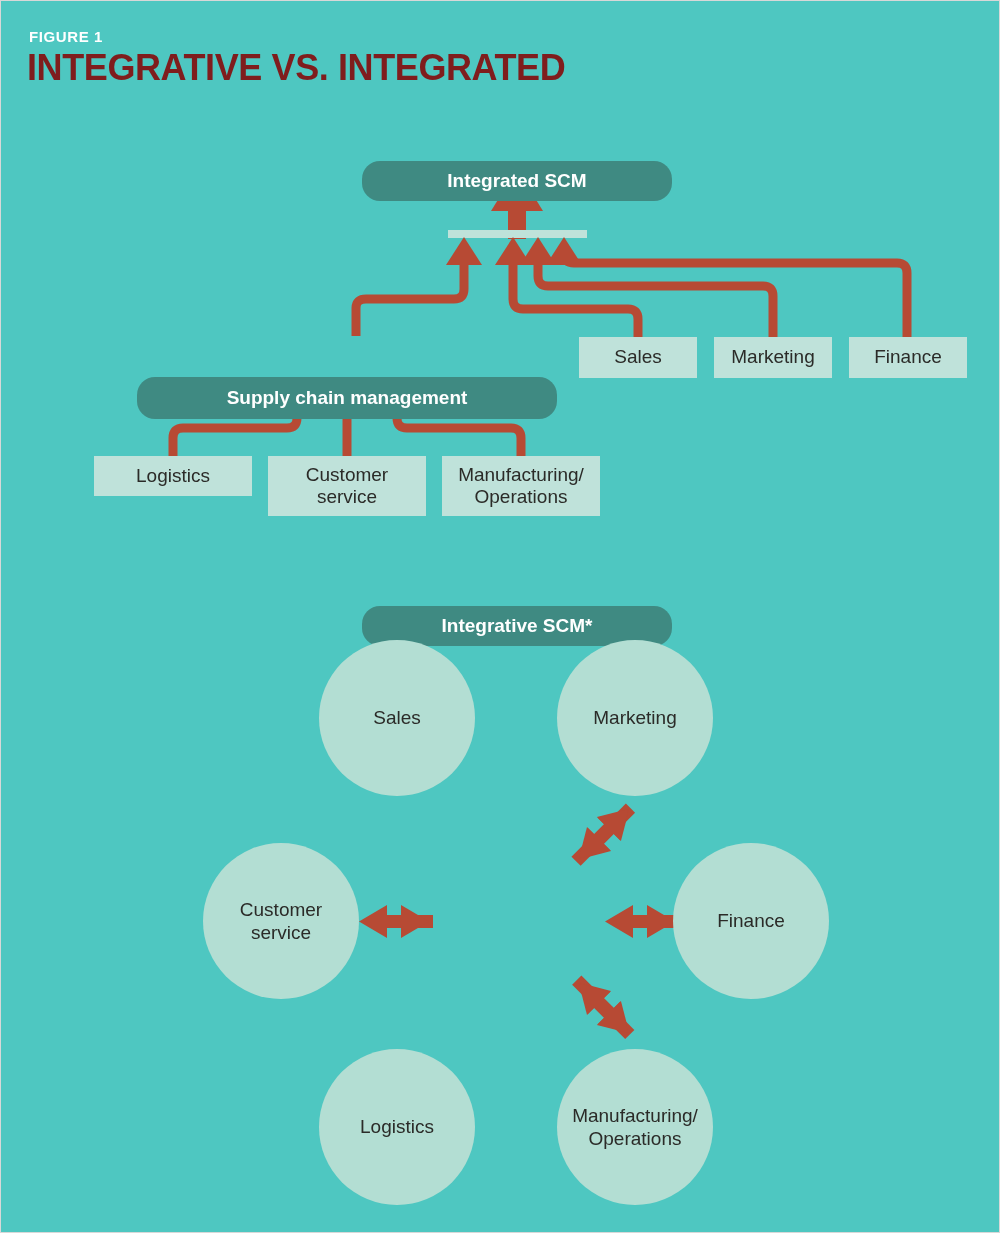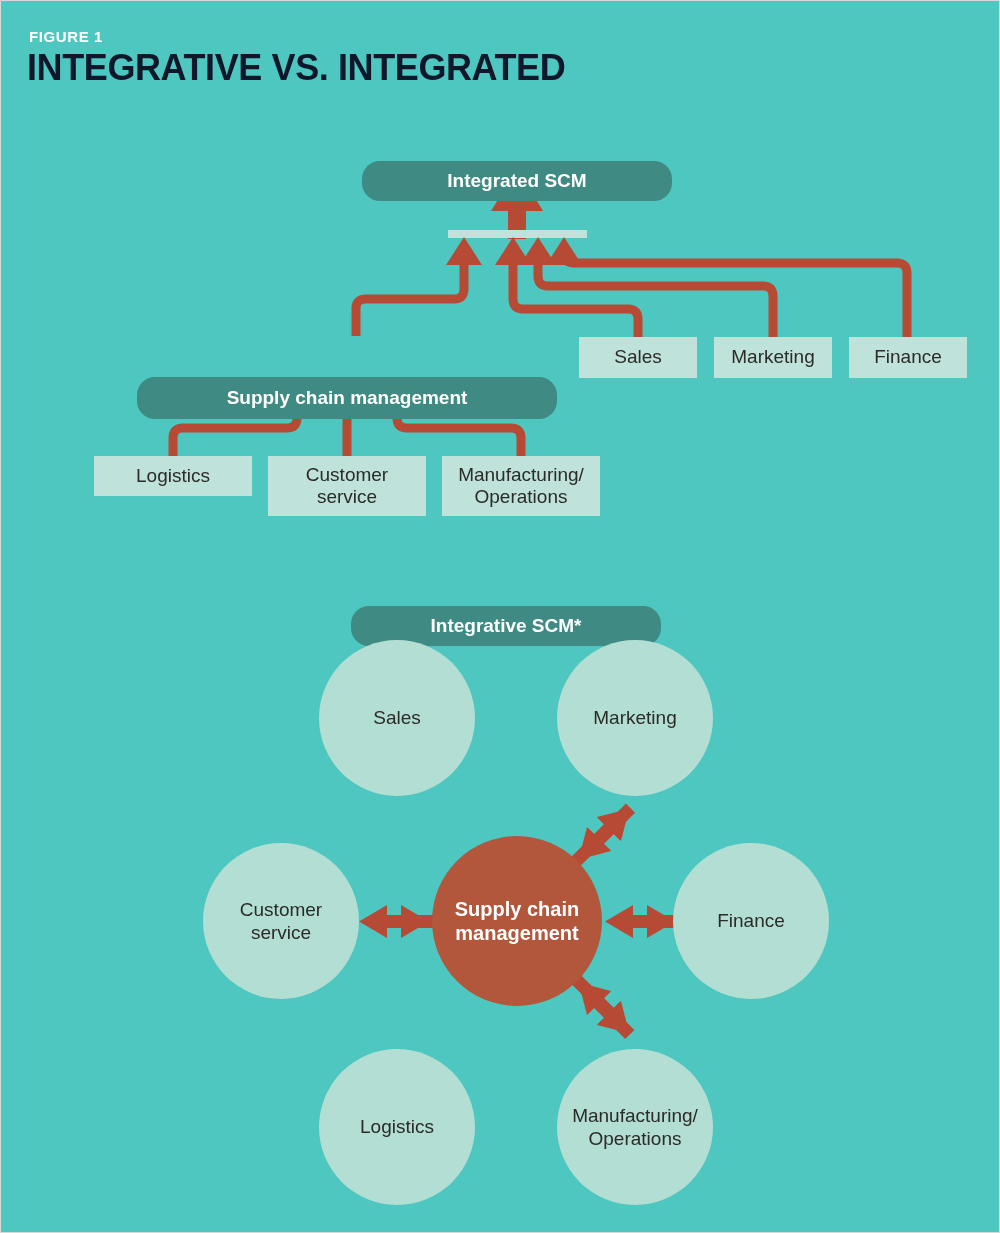--- a/index.html
+++ b/index.html
@@ -27,21 +27,21 @@
     color: #ffffff;
     font-size: 15px;
     font-weight: bold;
     letter-spacing: 0.6px;
     line-height: 1;
   }
   #fig-title {
     position: absolute;
     left: 26px;
     top: 48px;
-    color: #0f172a;
+    color: #7f1d1d;
     font-size: 36px;
     font-weight: bold;
     letter-spacing: -0.4px;
     line-height: 1.05;
   }
 
   
   .pill {
     position: absolute;
     background: #3f8a82;
@@ -218,32 +218,30 @@
   <div class="lbox" style="left:848px; top:336px; width:118px; height:41px;">Finance</div>
 
   <div class="lbox" style="left:93px; top:455px; width:158px; height:40px;">Logistics</div>
 
   <div class="lbox" style="left: 267px; top: 455px; width: 158px; height: 60px; white-space: pre-line;">Customer
 service</div>
 
   <div class="lbox" style="left: 441px; top: 455px; width: 158px; height: 60px; white-space: pre-line;">Manufacturing/
 Operations</div>
 
-  <div class="pill" style="left:350px; top:565px; width:310px; height:40px;">Integrative SCM*</div>
+  <div class="pill" style="left:361px; top:565px; width:310px; height:40px;">Integrative SCM*</div>
 
   <div class="circ circ-outer" style="left:318px; top:639px; width:156px; height:156px;">Sales</div>
 
   <div class="circ circ-outer" style="left:556px; top:639px; width:156px; height:156px;">Marketing</div>
 
   <div class="circ circ-outer" style="left: 202px; top: 842px; width: 156px; height: 156px; white-space: pre-line;">Customer
 service</div>
 
   <div class="circ circ-outer" style="left:672px; top:842px; width:156px; height:156px;">Finance</div>
 
   <div class="circ circ-outer" style="left:318px; top:1048px; width:156px; height:156px;">Logistics</div>
 
   <div class="circ circ-outer" style="left: 556px; top: 1048px; width: 156px; height: 156px; white-space: pre-line;">Manufacturing/
 Operations</div>
 
-  <div class="circ circ-hub" style="left: 431px; top: 835px; width: 170px; height: 170px; white-space: pre-line;">Supply chain
-management</div>
 
 </div>
 
 </body></html>

